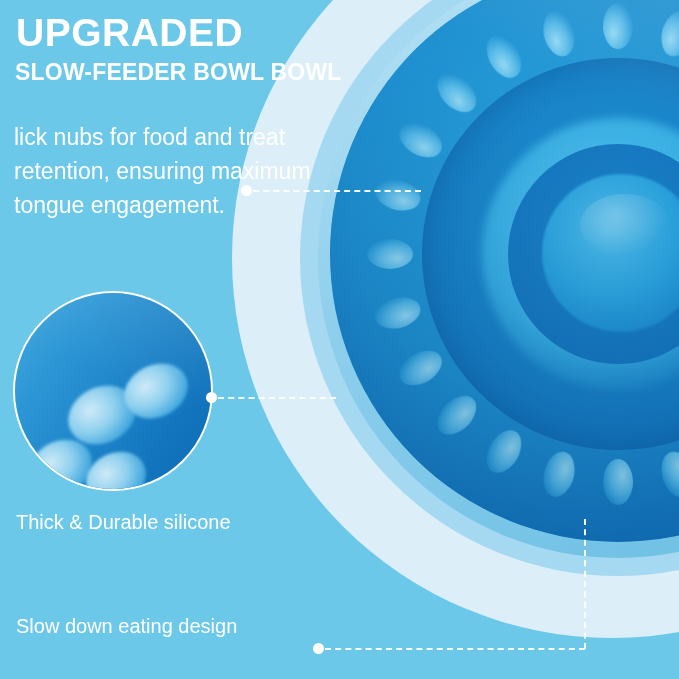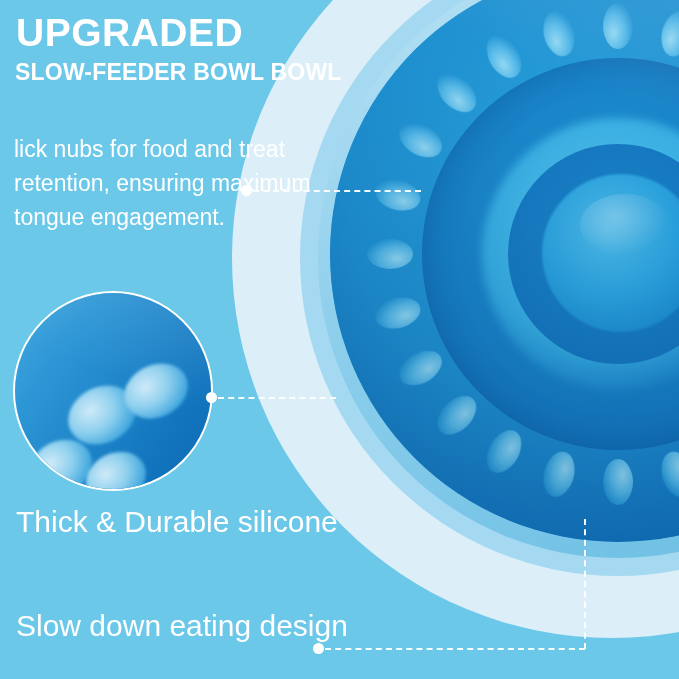--- a/index.html
+++ b/index.html
@@ -113,30 +113,30 @@
   #subtitle{
     left:15px; top:59px;
     color:#ffffff;
     font-size:23px;
     font-weight:bold;
     letter-spacing:0.2px;
     line-height:26px;
     white-space:nowrap;
   }
   #body-copy{
-    left:14px; top:132px;
+    left:14px; top:120px;
     width:300px;
     color:#ffffff;
     font-size:23px;
     line-height:34px;
     font-weight:normal;
   }
   .caption{
     color:#ffffff;
-    font-size:30px;
+    font-size:20px;
     line-height:26px;
     white-space:nowrap;
   }
   #caption-thick{ left:16px; top:509px; }
   #caption-slow{ left:16px; top:613px;text-align:right; }
 
   
   .dot{
     width:11px;height:11px;border-radius:50%;
     background:#ffffff;

